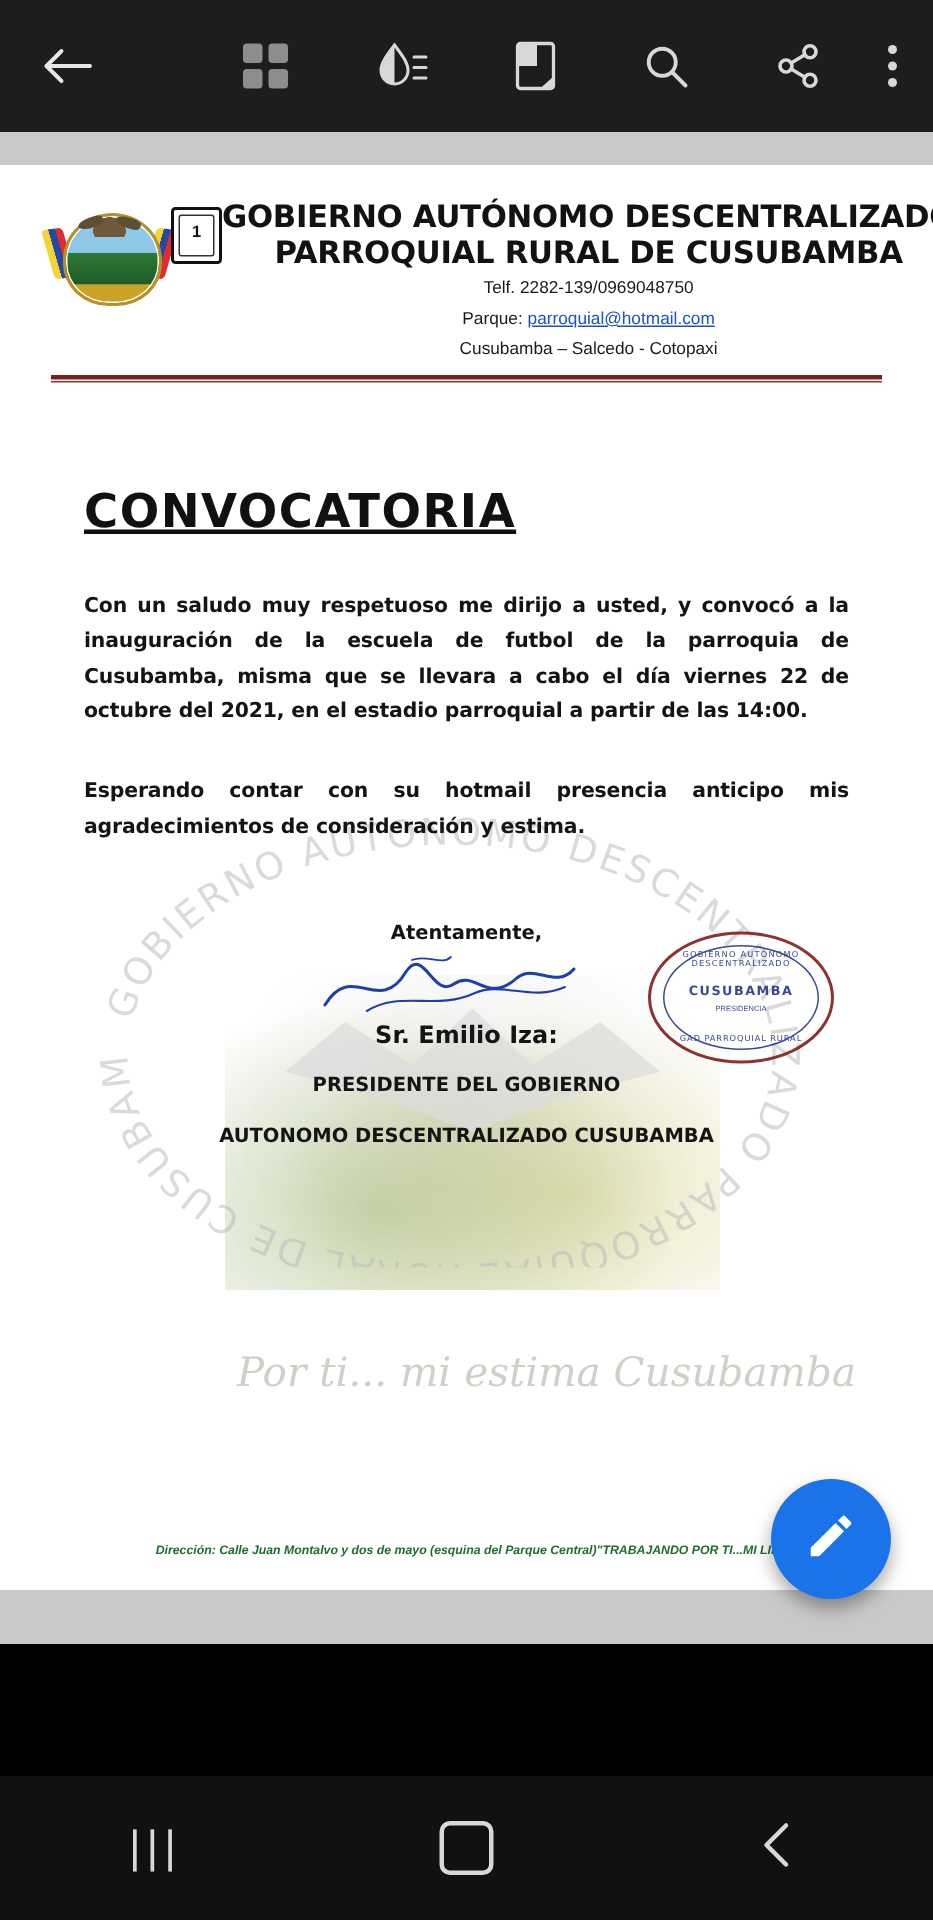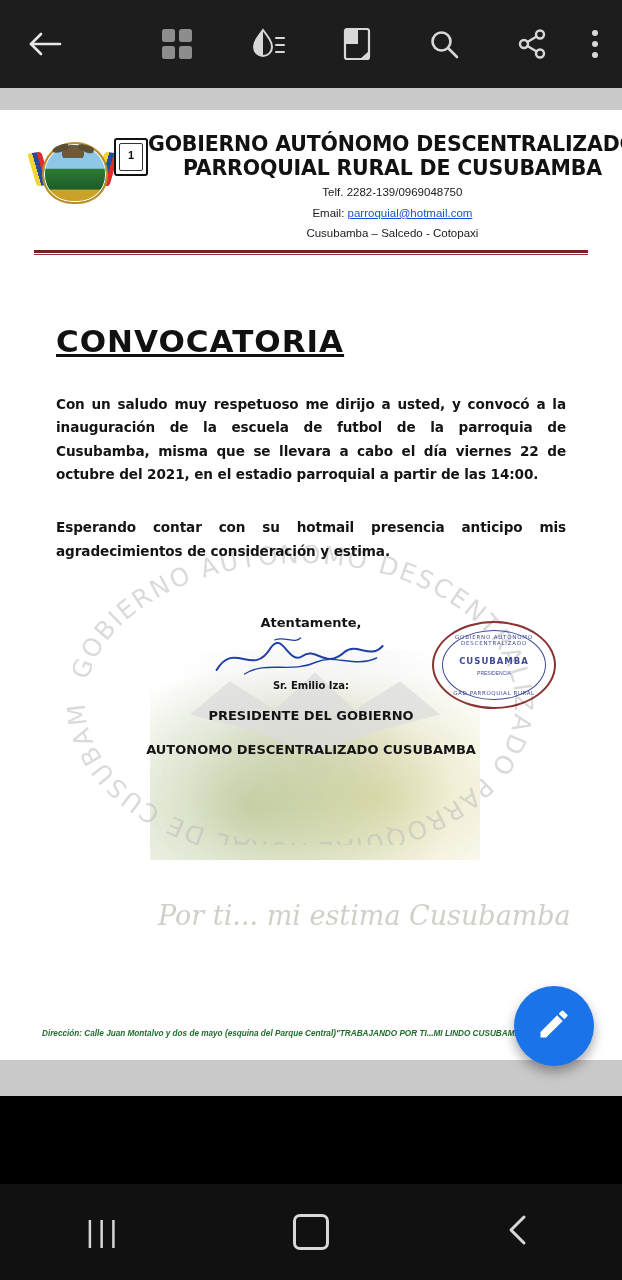--- a/index.html
+++ b/index.html
@@ -255,21 +255,21 @@
     font-weight: bold;
     color: #141414;
   }
   .signature {
     height: 52px;
     position: relative;
   }
   .signature svg { position: absolute; left: 50%; top: 0; transform: translateX(-56%); }
   .signer {
     font-family: "DejaVu Sans", sans-serif;
-    font-size: 10px;
+    font-size: 16px;
     font-weight: bold;
     color: #141414;
     margin-top: -2px;
   }
   .signer-role {
     font-family: "DejaVu Sans", sans-serif;
     font-size: 13px;
     font-weight: bold;
     color: #141414;
     line-height: 1.35;
@@ -303,21 +303,21 @@
   .stamp .s-mid { top: 33px; font-size: 8.5px; font-weight: bold; letter-spacing: 1px; }
   .stamp .s-bot { bottom: 11px; font-size: 5.5px; letter-spacing: .6px; }
   .stamp .s-sub { position: absolute; left: 0; right: 0; top: 47px; text-align: center; font-size: 5px; color: #27348b; }
 
   
   .doc-footer {
     position: absolute;
     left: 0; right: 0;
     bottom: 22px;
     display: flex;
-    justify-content: flex-start;
+    justify-content: flex-end;
     padding: 0 30px;
     box-sizing: border-box;
     font-size: 8.2px;
     font-style: italic;
     font-weight: bold;
     margin-left: 12px;
   }
   .doc-footer .f-left { color: #1f6d2e; }
   .doc-footer .f-right { color: #1f6d2e; }
 
@@ -451,21 +451,21 @@
         <div class="flagR"></div>
         <div class="oval"></div>
         <div class="condor"></div>
       </div>
       <div class="second-seal"></div>
       <div class="lh-text">
         <div class="lh-title">GOBIERNO AUTÓNOMO DESCENTRALIZADO</div>
         <div class="lh-title">PARROQUIAL RURAL DE CUSUBAMBA</div>
         <div class="lh-sub">Telf. 2282-139/0969048750</div>
         <div class="lh-sub">
-          <span class="mail-label">Email:</span>
+          <span class="mail-label">Parque:</span>
           <a class="mail" href="#">parroquial@hotmail.com</a>
         </div>
         <div class="lh-sub">Cusubamba – Salcedo - Cotopaxi</div>
       </div>
 
     </div>
     <div class="lh-rule"></div>
     <div class="lh-rule-thin"></div>
 
     <div class="doc-body">

